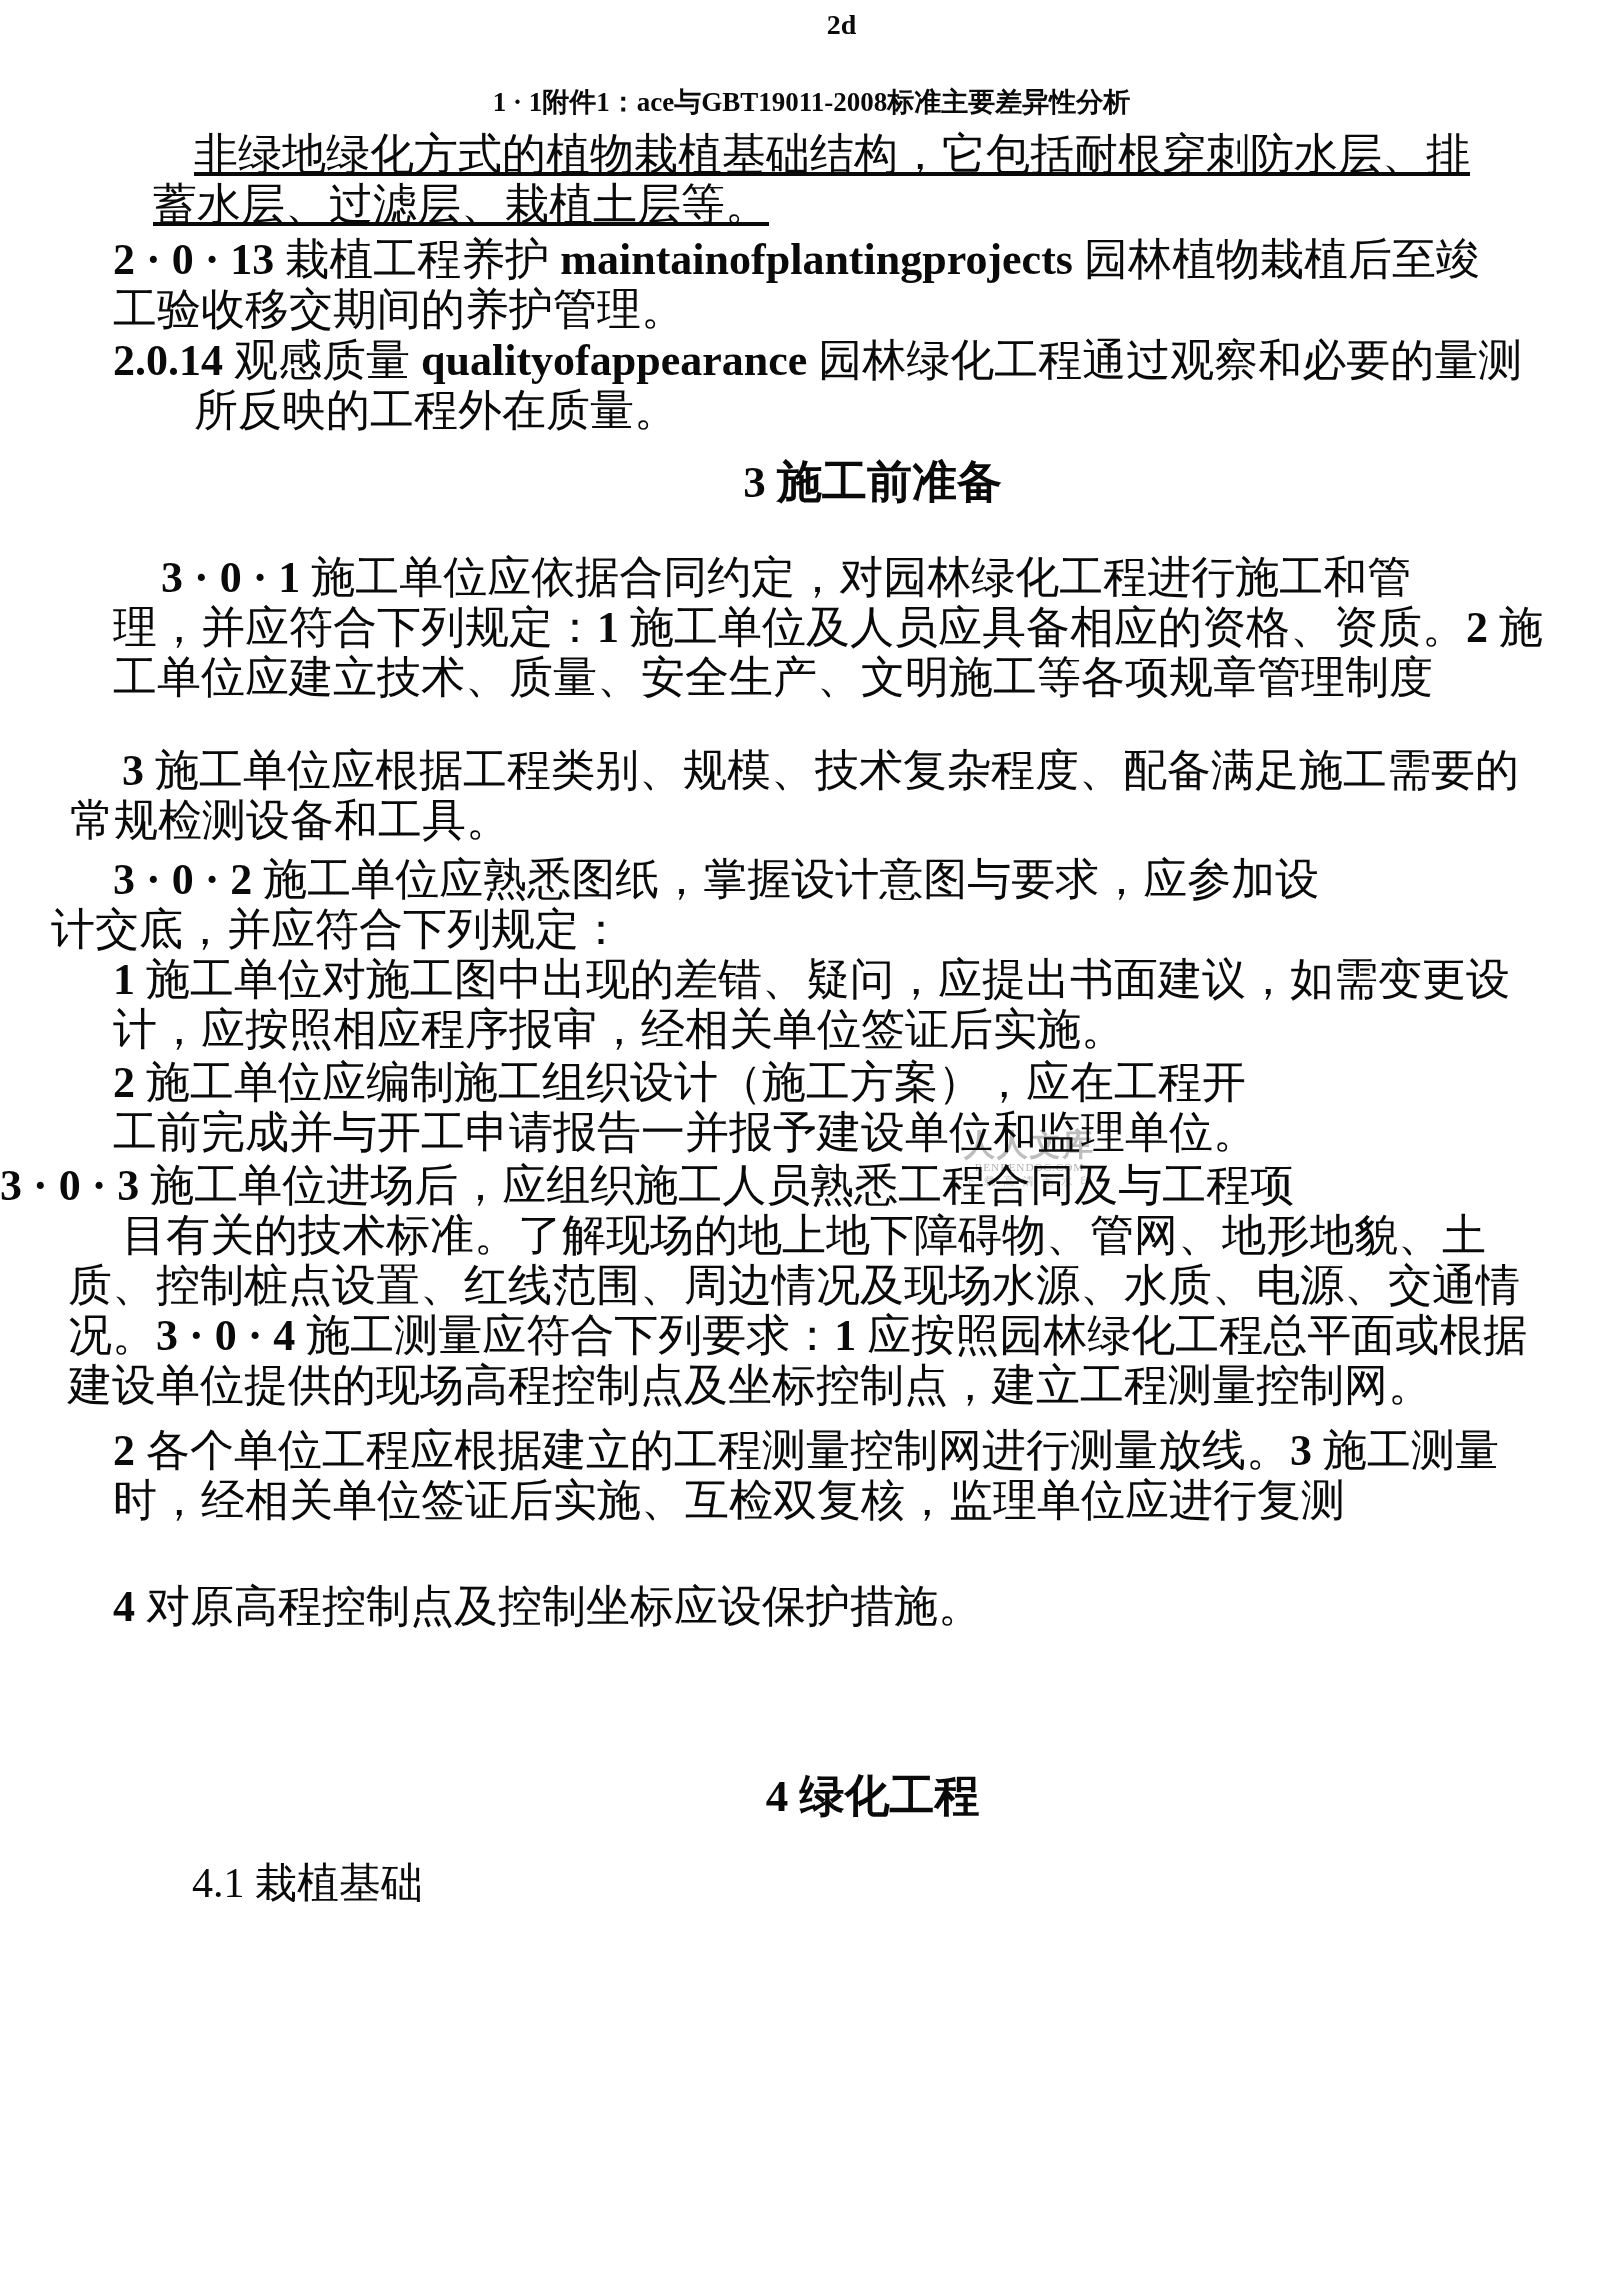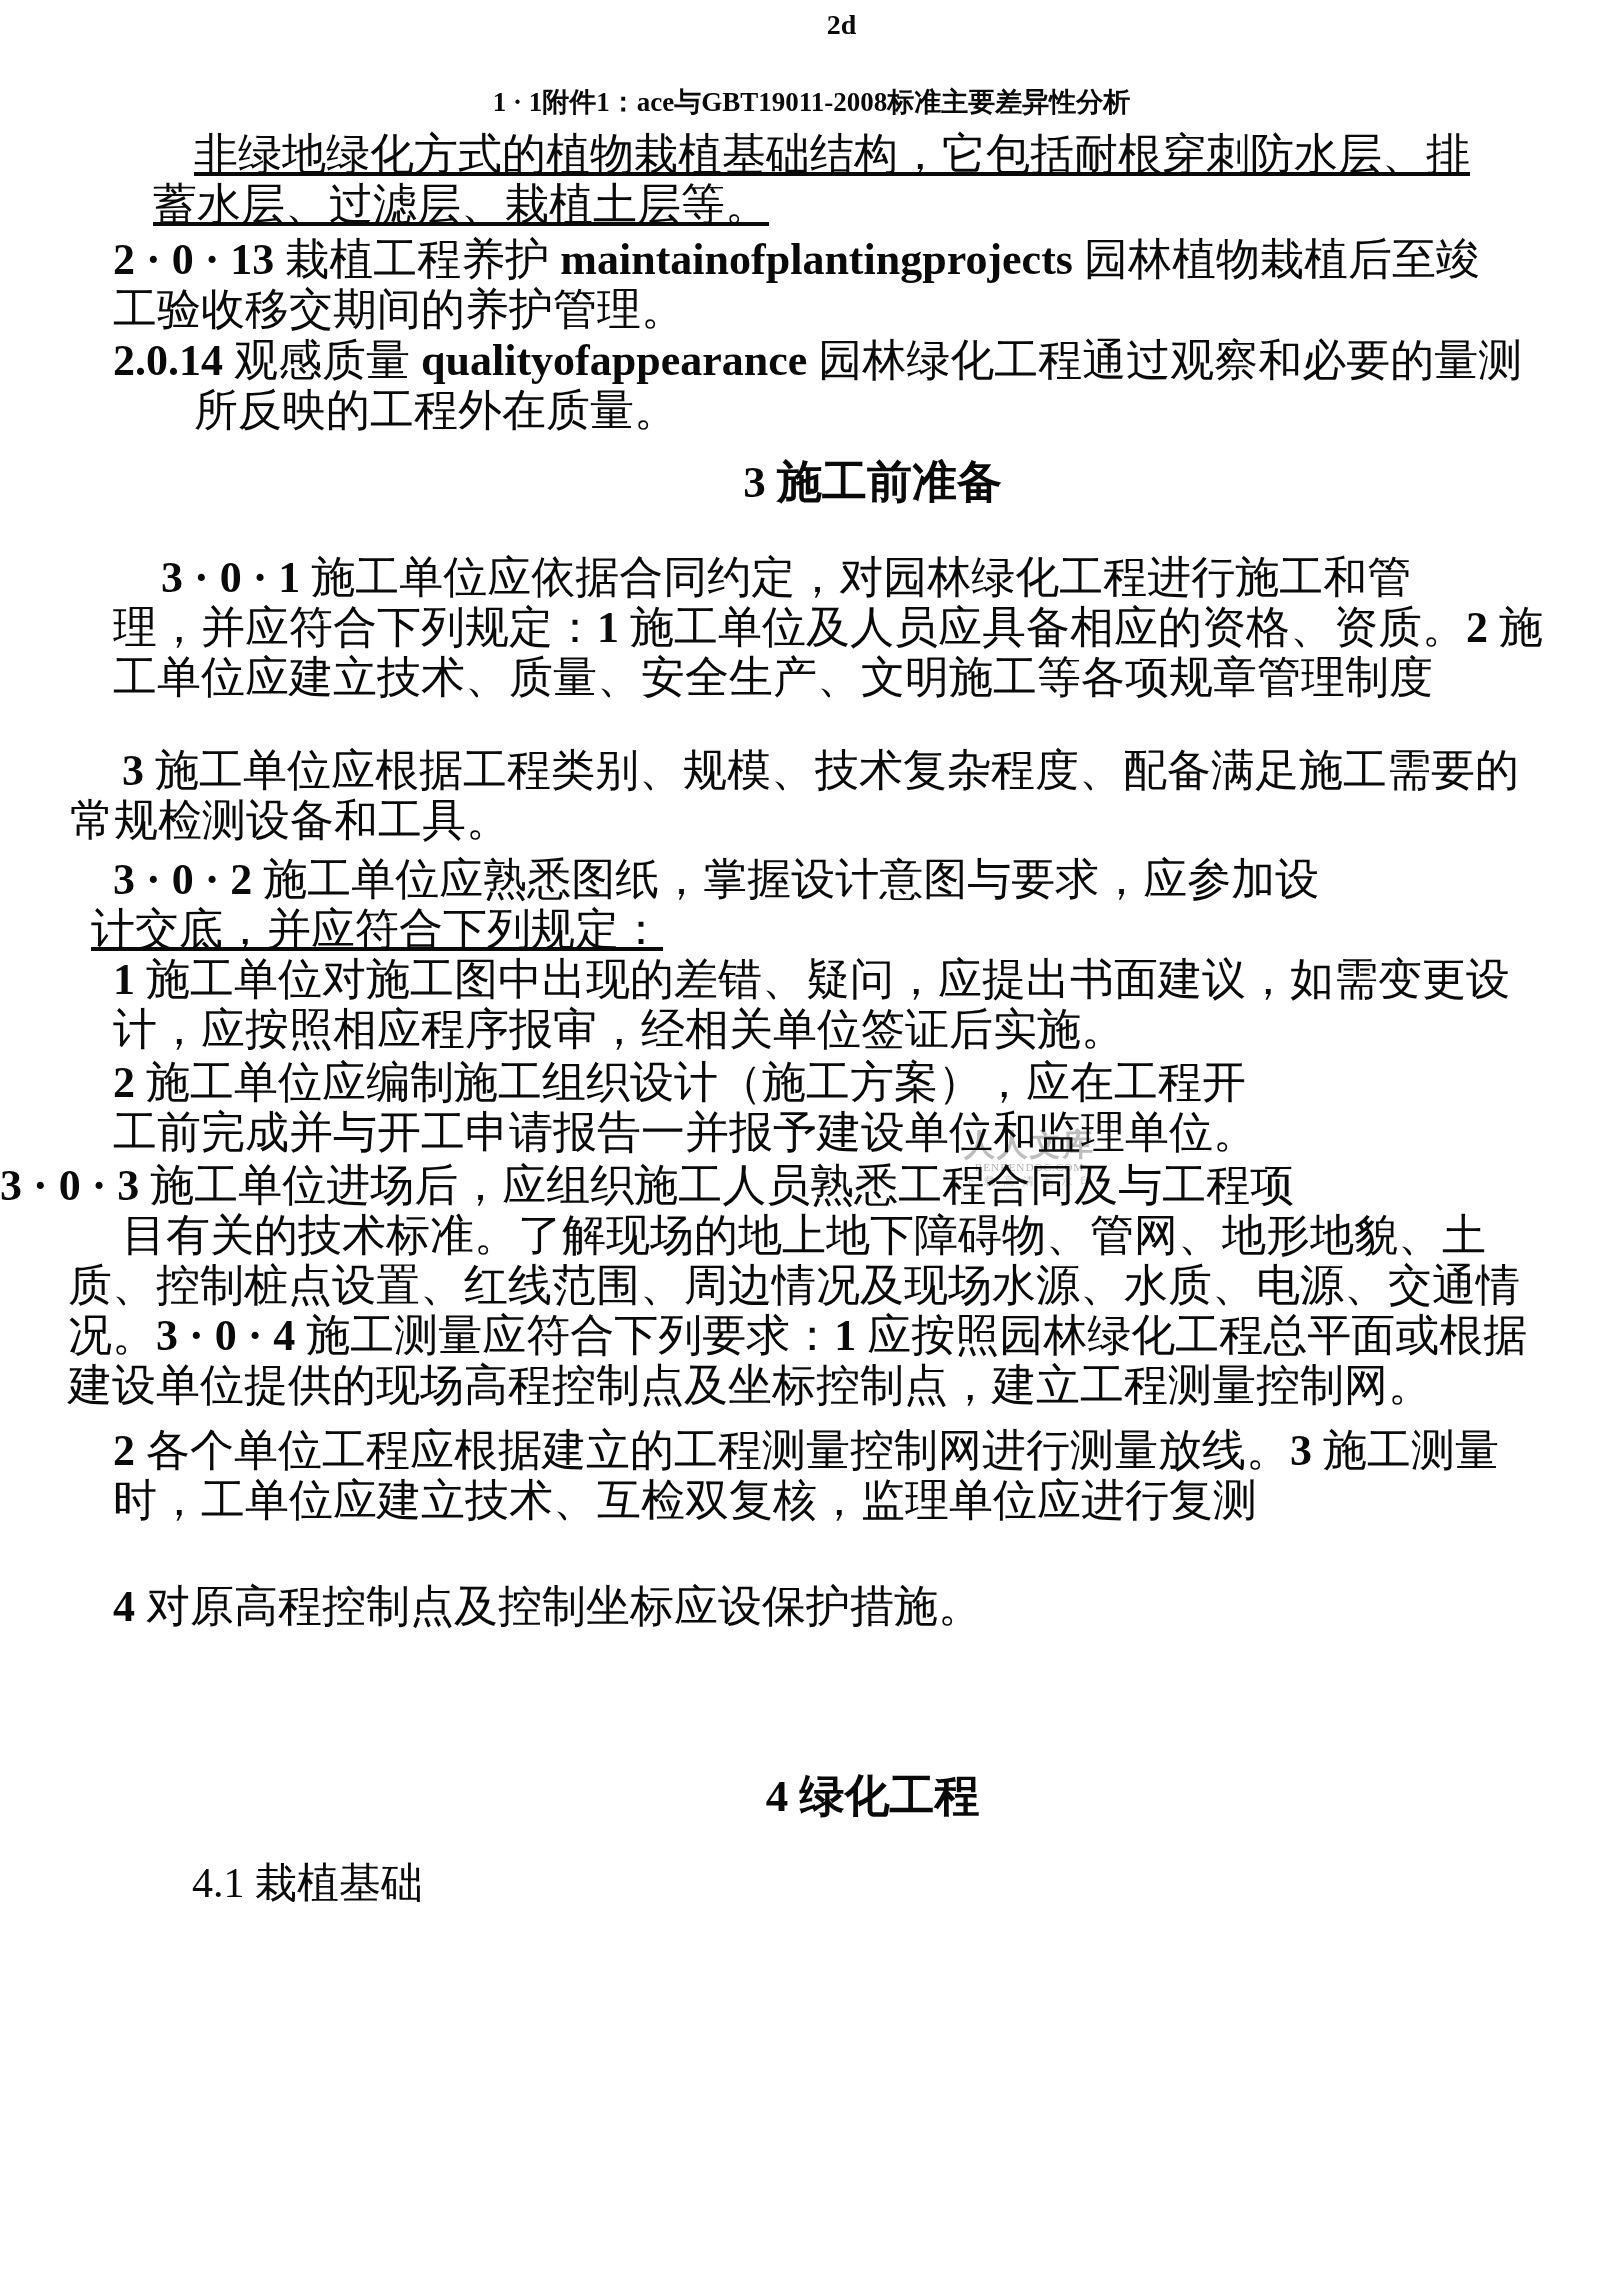--- a/index.html
+++ b/index.html
@@ -102,40 +102,40 @@
         <div class="line" style="margin-left: 161px;"><span class="bold">3 · 0 · 1 </span><span class="reg">施工单位应依据合同约定，对园林绿化工程进行施工和管</span></div>
         <div class="line" style="margin-left: 113px;"><span class="reg">理，并应符合下列规定：</span><span class="bold">1 </span><span class="reg">施工单位及人员应具备相应的资格、资质。</span><span class="bold">2 </span><span class="reg">施</span></div>
         <div class="line" style="margin-left: 113px;"><span class="reg">工单位应建立技术、质量、安全生产、文明施工等各项规章管理制度</span></div>
       </div>
       <div class="block para" style="margin-top: 43px;">
         <div class="line" style="margin-left: 122px;"><span class="bold">3 </span><span class="reg">施工单位应根据工程类别、规模、技术复杂程度、配备满足施工需要的</span></div>
         <div class="line" style="margin-left: 70px;"><span class="reg">常规检测设备和工具。</span></div>
       </div>
       <div class="block para" style="margin-top: 9.6px;">
         <div class="line" style="margin-left: 113px;"><span class="bold">3 · 0 · 2 </span><span class="reg">施工单位应熟悉图纸，掌握设计意图与要求，应参加设</span></div>
-        <div class="line" style="margin-left: 91px; text-decoration: underline;"><span class="reg">计交底，并应符合下列规定：</span></div>
+        <div class="line" style="margin-left: 51px;"><span class="reg">计交底，并应符合下列规定：</span></div>
       </div>
       <div class="block para" style="margin-top: 0;">
         <div class="line" style="margin-left: 113px;"><span class="bold">1 </span><span class="reg">施工单位对施工图中出现的差错、疑问，应提出书面建议，如需变更设</span></div>
         <div class="line" style="margin-left: 113px;"><span class="reg">计，应按照相应程序报审，经相关单位签证后实施。</span></div>
       </div>
       <div class="block para" style="margin-top: 2.6px;">
         <div class="line" style="margin-left: 113px;"><span class="bold">2 </span><span class="reg">施工单位应编制施工组织设计（施工方案），应在工程开</span></div>
         <div class="line" style="margin-left: 113px;"><span class="reg">工前完成并与开工申请报告一并报予建设单位和监理单位。</span></div>
       </div>
       <div class="block para" style="margin-top: 3.5px;">
         <div class="line" style=""><span class="bold">3 · 0 · 3 </span><span class="reg">施工单位进场后，应组织施工人员熟悉工程合同及与工程项</span></div>
         <div class="line" style="margin-left: 122px;"><span class="reg">目有关的技术标准。了解现场的地上地下障碍物、管网、地形地貌、土</span></div>
         <div class="line" style="margin-left: 68px;"><span class="reg">质、控制桩点设置、红线范围、周边情况及现场水源、水质、电源、交通情</span></div>
         <div class="line" style="margin-left: 68px;"><span class="reg">况。</span><span class="bold">3 · 0 · 4 </span><span class="reg">施工测量应符合下列要求：</span><span class="bold">1 </span><span class="reg">应按照园林绿化工程总平面或根据</span></div>
         <div class="line" style="margin-left: 68px;"><span class="reg">建设单位提供的现场高程控制点及坐标控制点，建立工程测量控制网。</span></div>
       </div>
       <div class="block para" style="margin-top: 15px;">
         <div class="line" style="margin-left: 113px;"><span class="bold">2 </span><span class="reg">各个单位工程应根据建立的工程测量控制网进行测量放线。</span><span class="bold">3 </span><span class="reg">施工测量</span></div>
-        <div class="line" style="margin-left: 113px;"><span class="reg">时，工单位应建立技术、互检双复核，监理单位应进行复测</span></div>
+        <div class="line" style="margin-left: 113px;"><span class="reg">时，经相关单位签证后实施、互检双复核，监理单位应进行复测</span></div>
       </div>
       <div class="block para" style="margin-top: 56px;">
         <div class="line" style="margin-left: 113px;"><span class="bold">4 </span><span class="reg">对原高程控制点及控制坐标应设保护措施。</span></div>
       </div>
       <div class="block heading" style="margin-top: 140px;">4 绿化工程</div>
       <div class="block para sub" style="margin-top: 37px;">
         <div class="line" style="margin-left: 192px;"><span class="reg">4.1 栽植基础</span></div>
       </div>
     </div>
 

